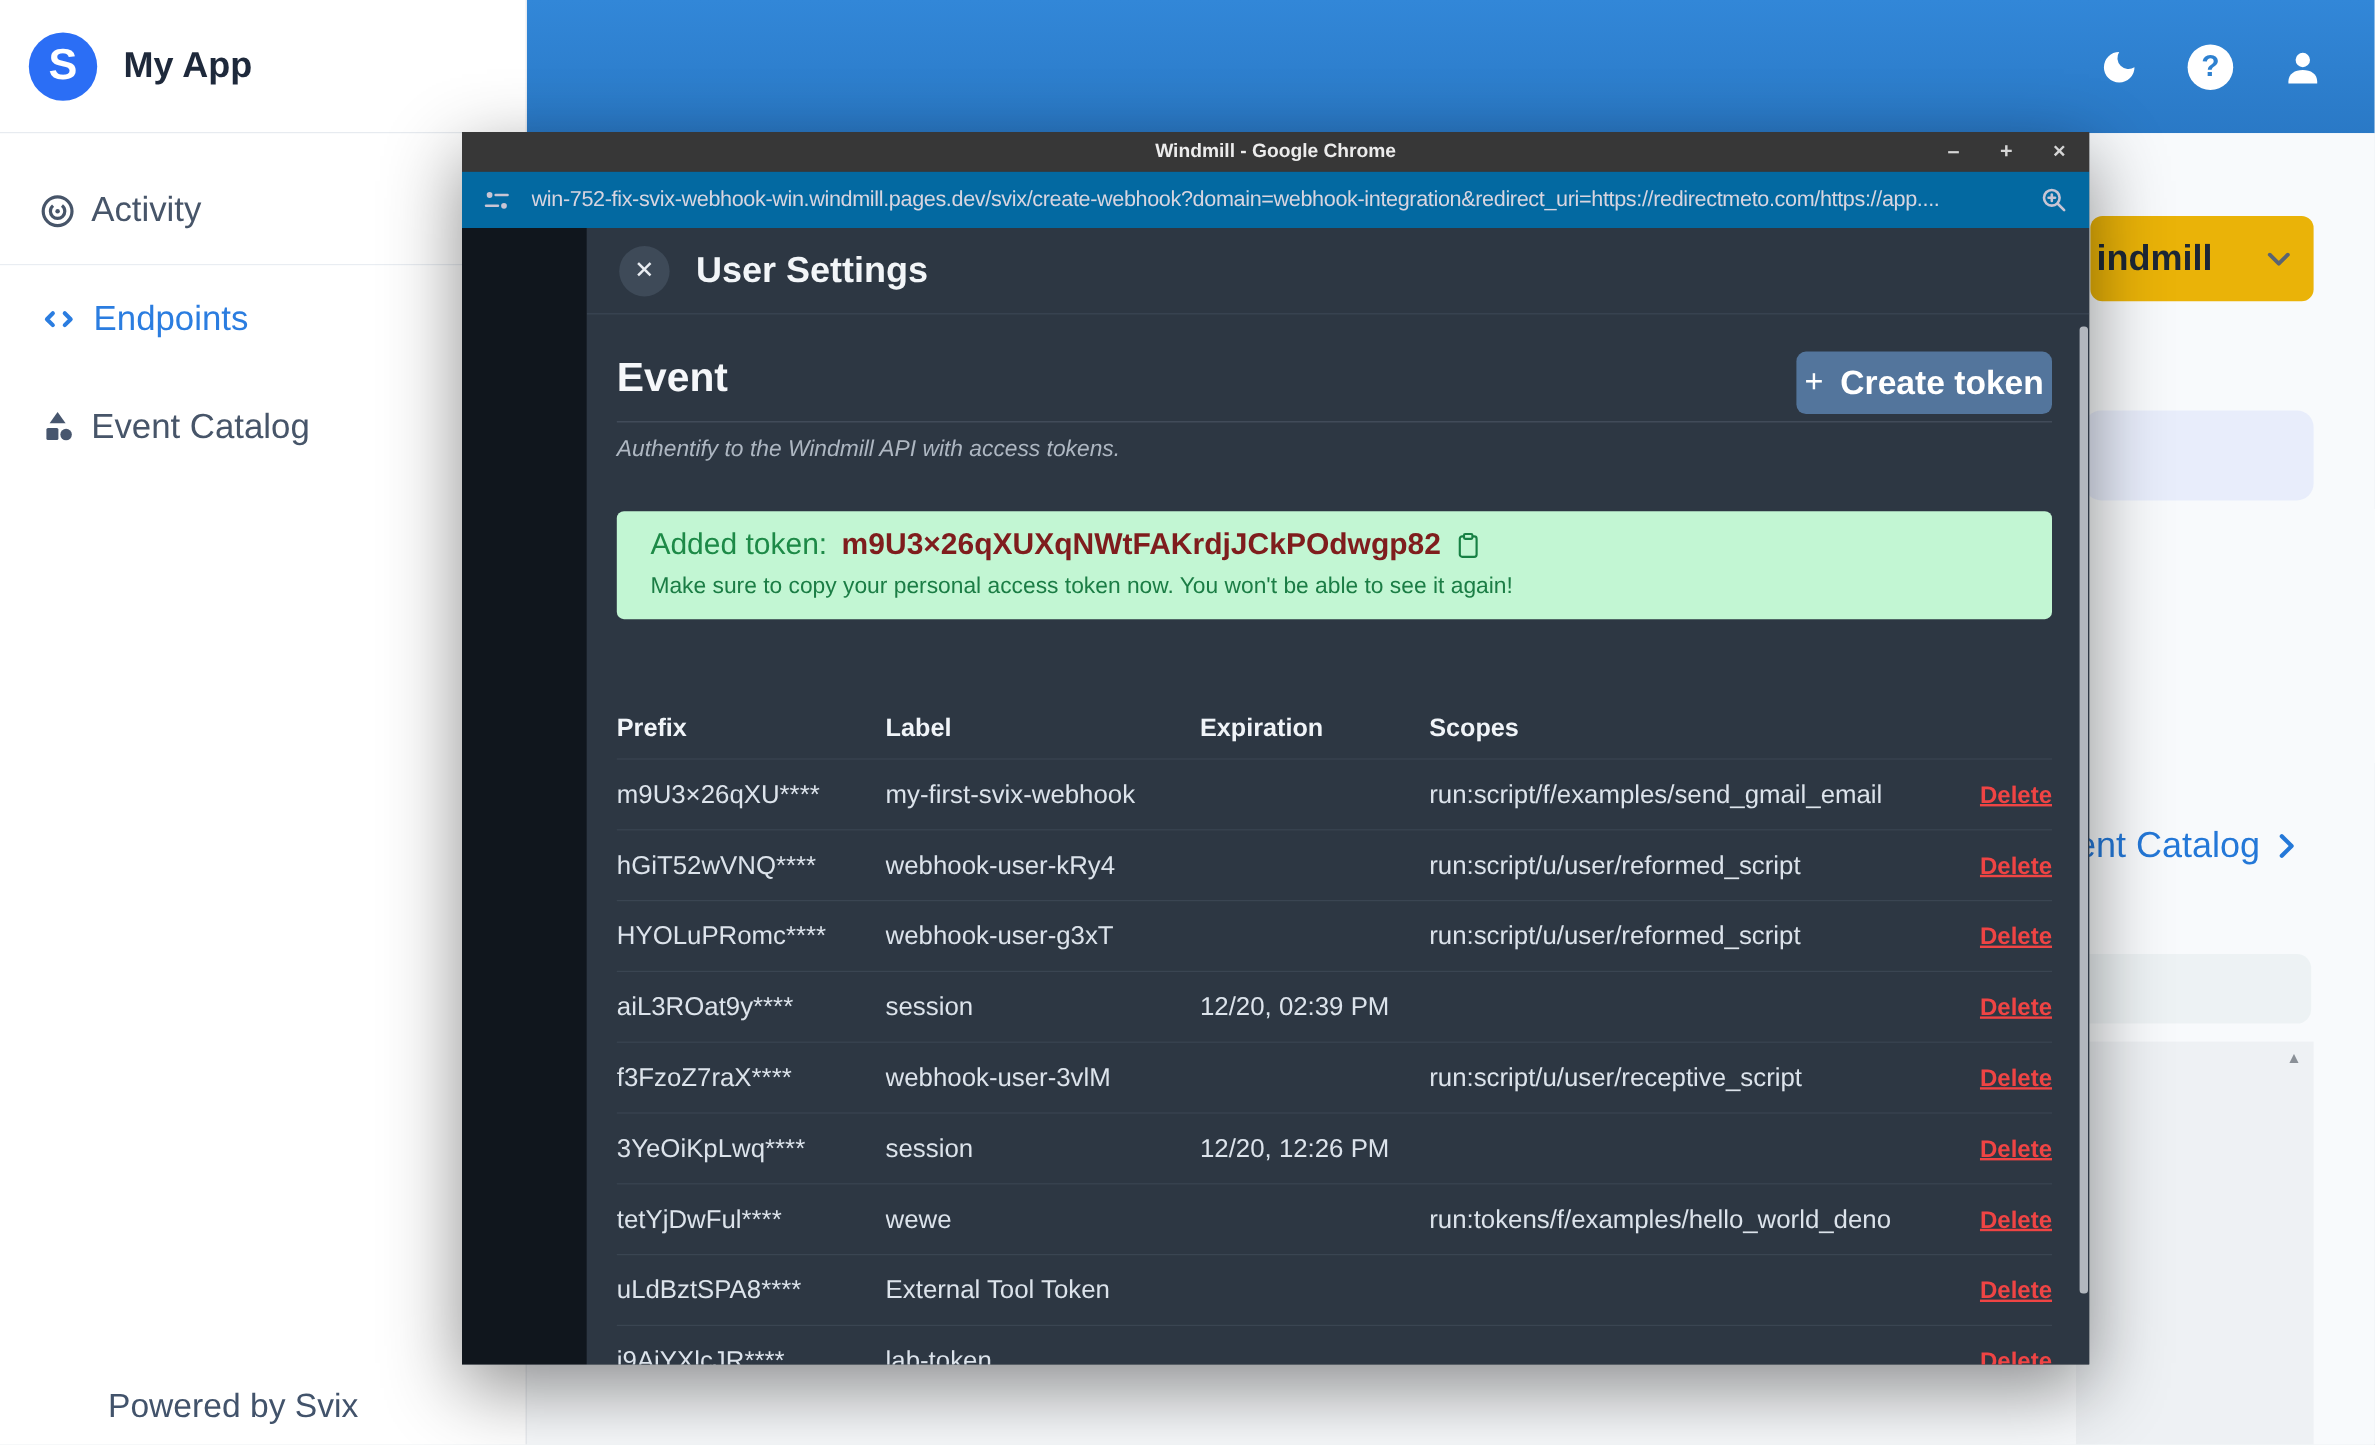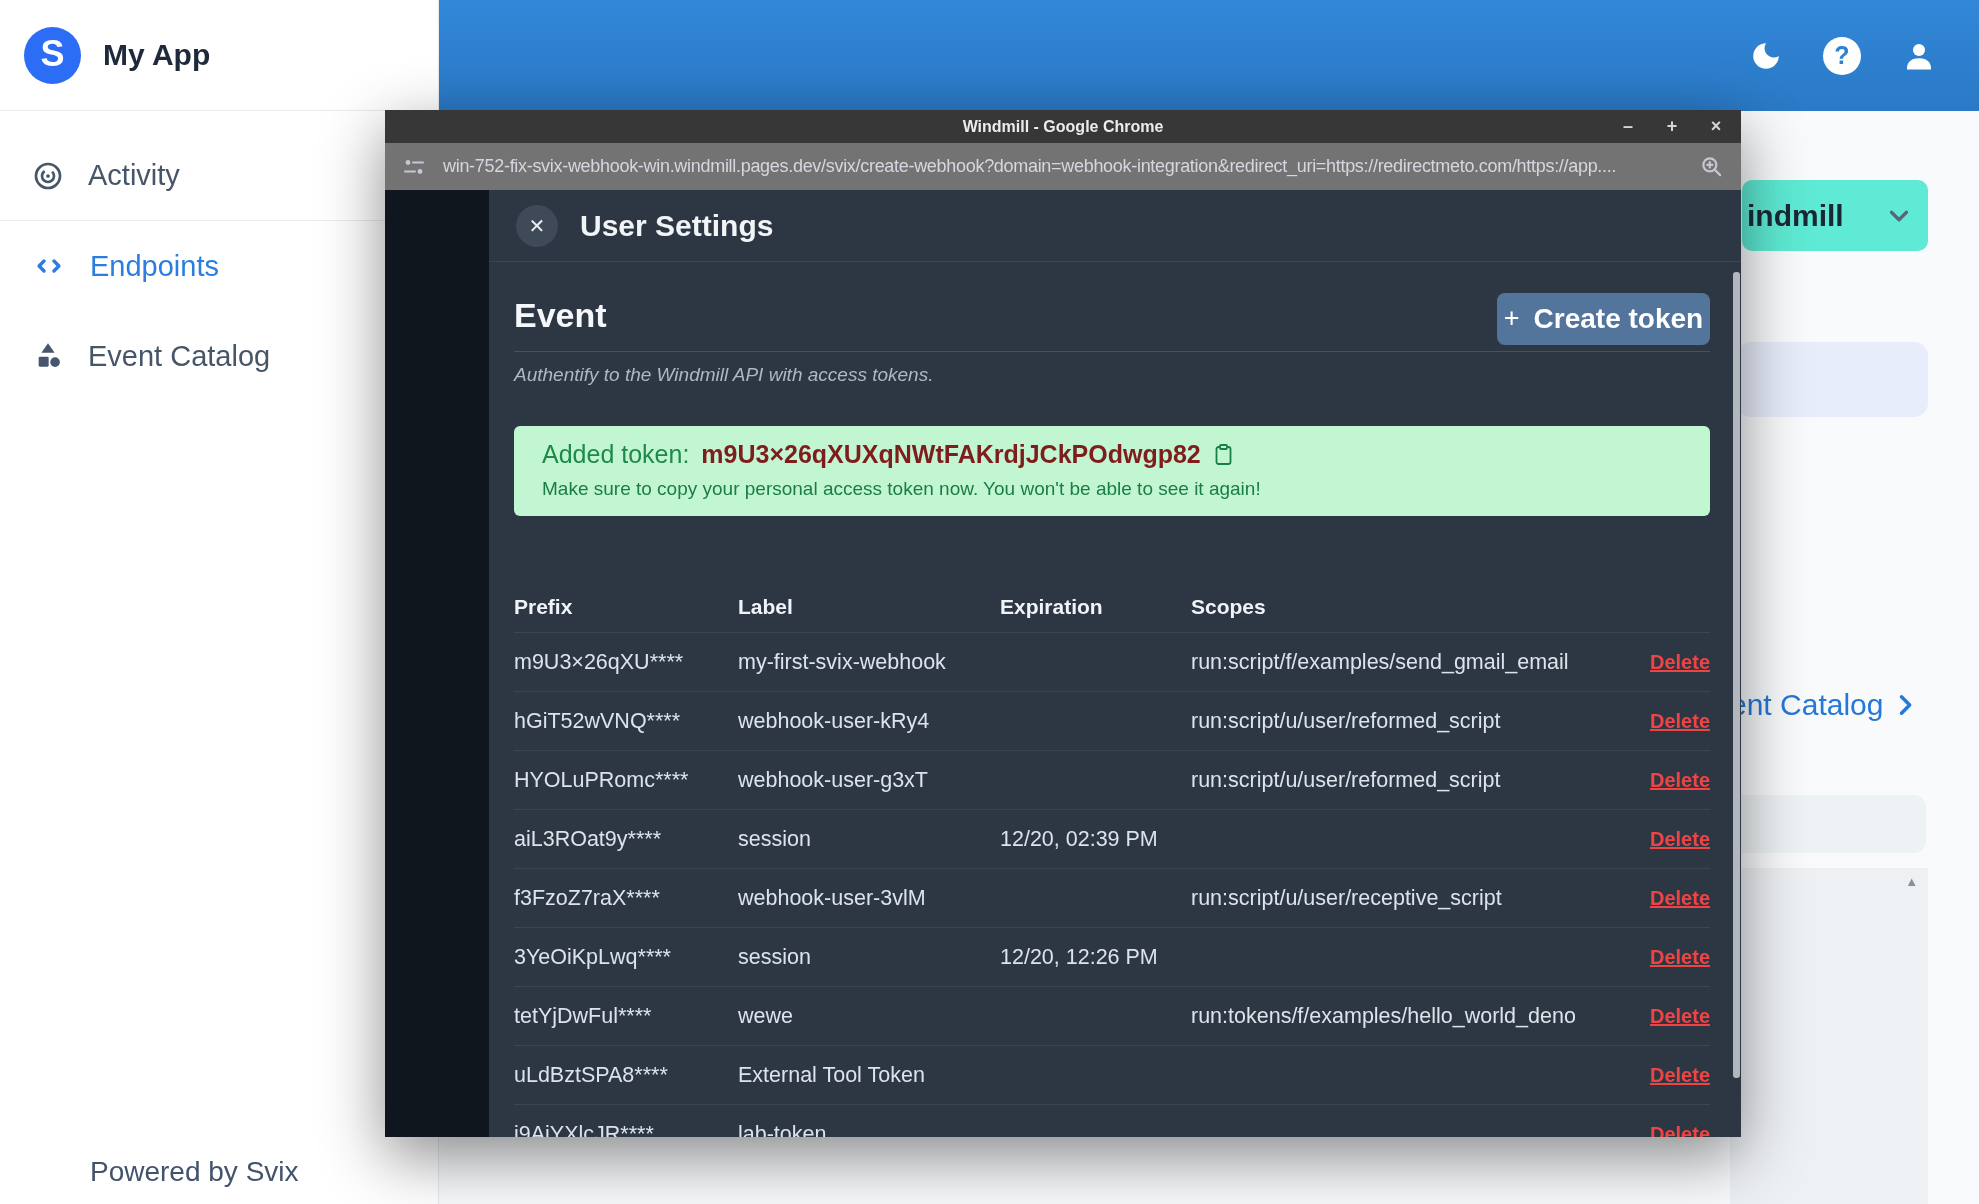--- a/index.html
+++ b/index.html
@@ -16,46 +16,46 @@
   .help-circle { width:38px; height:38px; border-radius:50%; background:#ffffff; display:flex; align-items:center; justify-content:center;
     font-size:25px; font-weight:bold; color:#2e81d0; }
 
   
   .sidebar { position:absolute; left:0; top:0; width:439px; height:1204px; background:#ffffff; border-right:1px solid #e5e9ee; z-index:1; }
   .sb-header { height:111px; display:flex; align-items:center; padding-left:24px; gap:22px; border-bottom:1px solid #e7ebf0; }
   .logo { width:57px; height:57px; border-radius:50%; background:#2b6ef5; display:flex; align-items:center; justify-content:center; }
   .logo span { color:#fff; font-size:36px; font-weight:800; transform:translateY(-1px); }
   .app-name { font-size:30px; font-weight:700; color:#1e293b; }
   .sb-nav { padding-top:20px; }
-  .sb-item { height:90px; display:flex; align-items:center; padding-left:32px; gap:24px; color:#475569; cursor:pointer; }
+  .sb-item { height:90px; display:flex; align-items:center; padding-left:32px; gap:12px; color:#475569; cursor:pointer; }
   .sb-item .lbl { font-size:29px; }
   .sb-item.divided { border-bottom:1px solid #e9edf2; }
   .sb-item.active { color:#2b7de0; }
   .sb-footer { position:absolute; left:90px; bottom:16px; font-size:28px; color:#42536b; }
 
   
   .main-bg { position:absolute; left:439px; top:111px; width:1540px; height:1093px; background:#f8fafc; }
-  .ws-box { position:absolute; left:1303px; top:69px; width:186px; height:71px; border-radius:10px; background:#5eead4;
+  .ws-box { position:absolute; left:1303px; top:69px; width:186px; height:71px; border-radius:10px; background:#eab308;
     display:flex; align-items:center; justify-content:space-between; padding:0 14px 0 5px; cursor:pointer; }
   .ws-box .ws-lbl { font-size:30px; font-weight:700; color:#1c2736; }
   .blue-box { position:absolute; left:1298px; top:231px; width:191px; height:75px; border-radius:14px; background:#e8edfb; }
   .catalog-link { position:absolute; left:1291px; top:577px; display:flex; align-items:center; gap:8px;
     color:#2478d8; font-size:30px; cursor:pointer; }
   .gray-box { position:absolute; left:1291px; top:684px; width:196px; height:58px; border-radius:12px; background:#edf2f4; }
   .big-panel { position:absolute; left:1291px; top:757px; width:198px; height:336px; background:#eef1f4; }
   .panel-arrow { position:absolute; right:10px; top:6px; font-size:13px; color:#8a9097; cursor:pointer; }
 
   
   .chrome { position:absolute; left:385px; top:110px; width:1356px; height:1027px; z-index:10;
     box-shadow:0 20px 60px rgba(0,0,0,.45); background:#2d3743; }
   .titlebar { height:33px; background:#373737; position:relative; display:flex; align-items:center; justify-content:center; }
   .tb-title { color:#ececec; font-size:16px; font-weight:700; }
   .win-btns { position:absolute; right:14px; top:0; height:33px; display:flex; align-items:center; gap:22px; }
   .win-btn { color:#d6d6d6; font-size:18px; font-weight:700; width:22px; text-align:center; cursor:pointer; }
-  .urlbar { height:47px; background:#737373; display:flex; align-items:center; padding:0 16px; gap:16px; }
+  .urlbar { height:47px; background:#0369a1; display:flex; align-items:center; padding:0 16px; gap:16px; }
   .url-text { flex:1; color:#d8d5e0; font-size:18px; letter-spacing:-0.3px; white-space:nowrap; overflow:hidden; }
   .win-body { display:flex; height:947px; }
   .page-strip { width:104px; background:#10161d; }
   .modal { flex:1; background:#2d3743; position:relative; overflow:hidden; }
   .scroll-thumb { position:absolute; right:1px; top:162px; width:7px; height:806px; background:#b2b7be; border-radius:3px; z-index:5; }
 
   
   .modal-header { height:72px; border-bottom:1px solid #3b4654; display:flex; align-items:center; padding-left:27px; gap:22px; }
   .close-btn { width:42px; height:42px; border-radius:50%; background:#3e4a58; color:#e9edf2; font-size:20px;
     display:flex; align-items:center; justify-content:center; cursor:pointer; }

